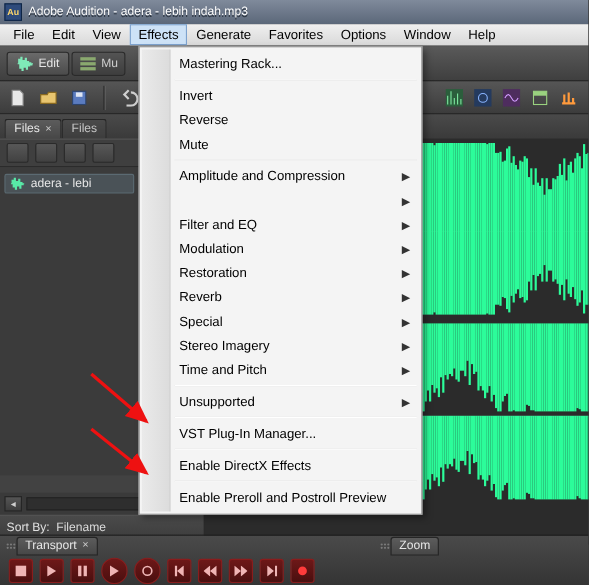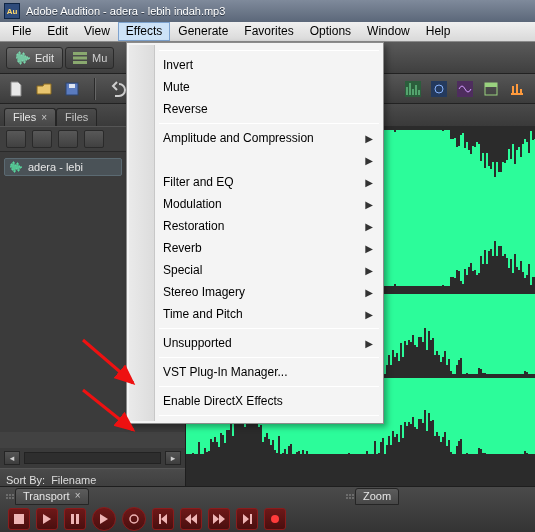--- a/index.html
+++ b/index.html
@@ -1047,29 +1047,32 @@
         </div>
       <div class="chip">
         <span>Zoom</span>
       </div>
     </div>
   </div>
 </div>
 
 <div class="dropdown" id="dropdown">
   <div class="dd-left"></div>
+<div class="dd-item">
+      <span>Mastering Rack...</span>
+    </div>
     <div class="dd-sep"></div>
     <div class="dd-item">
       <span>Invert</span>
     </div>
     <div class="dd-item">
+      <span>Reverse</span>
+    </div>
+    <div class="dd-item">
       <span>Mute</span>
-    </div>
-    <div class="dd-item">
-      <span>Reverse</span>
     </div>
     <div class="dd-sep"></div>
     <div class="dd-item">
       <span>Amplitude and Compression</span>
       <span class="arrow">▶</span>
     </div>
     <div class="dd-item">
       <span class="arrow">▶</span>
     </div>
     <div class="dd-item">
@@ -1107,20 +1110,23 @@
     </div>
     <div class="dd-sep"></div>
     <div class="dd-item">
       <span>VST Plug-In Manager...</span>
     </div>
     <div class="dd-sep"></div>
     <div class="dd-item">
       <span>Enable DirectX Effects</span>
     </div>
     <div class="dd-sep"></div>
+    <div class="dd-item">
+      <span>Enable Preroll and Postroll Preview</span>
+    </div>
   </div>
 
 <svg class="annot" style="left:78px; top:335px;" width="70" height="60">
   <defs>
       <marker id="ah1" markerWidth="8" markerHeight="8" refX="6" refY="3" orient="auto">
         <path d="M0 0L7 3L0 6z" fill="#e11"></path>
       </marker>
     </defs>
   <path d="M5 5 L55 48" stroke="#e11" stroke-width="3" fill="none" marker-end="url(#ah1)"></path>
 </svg>

